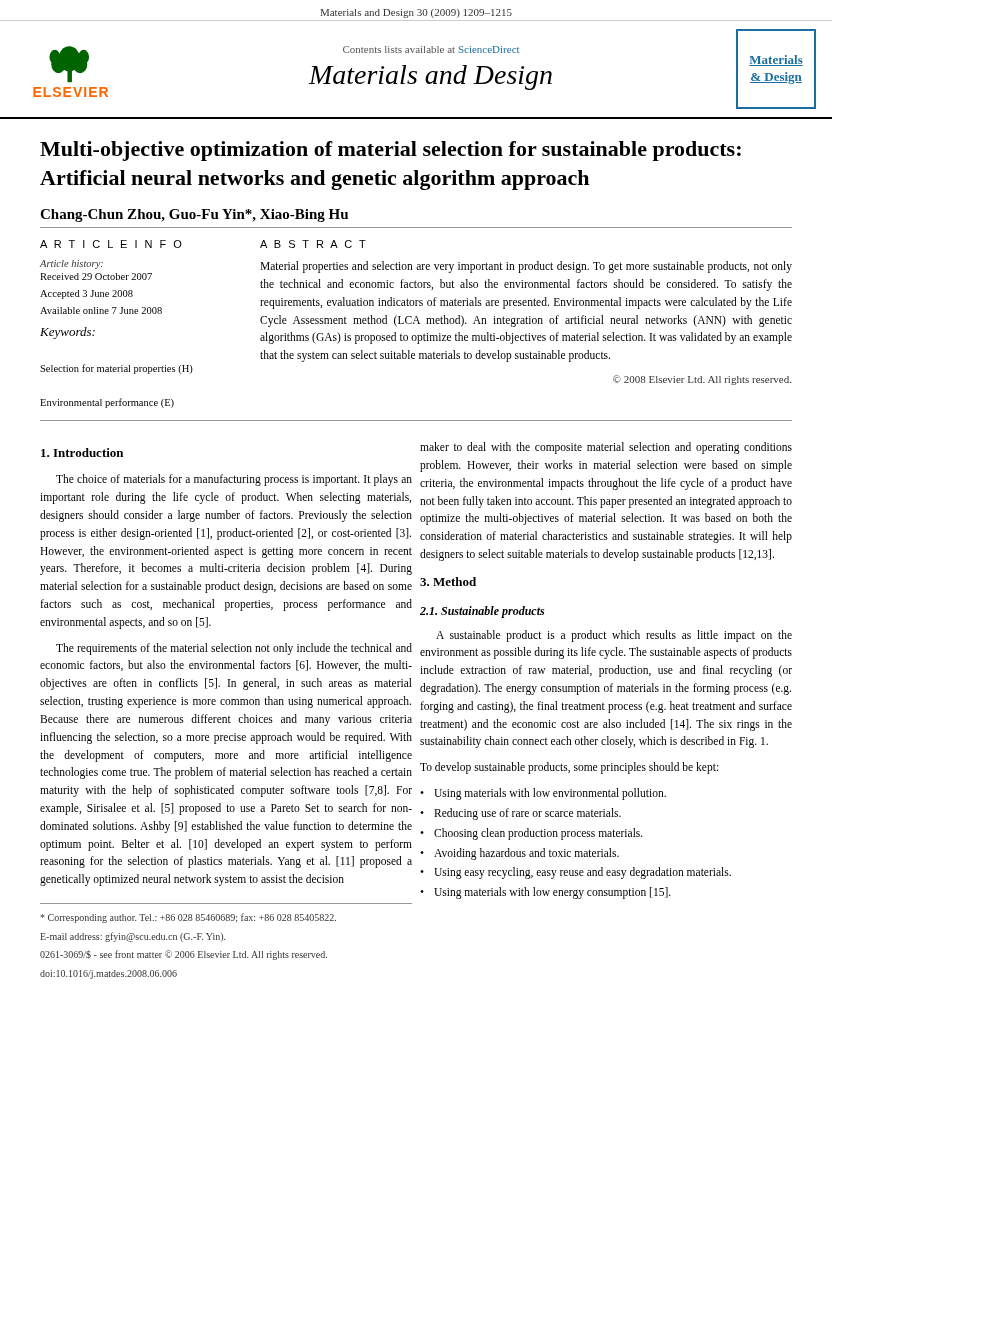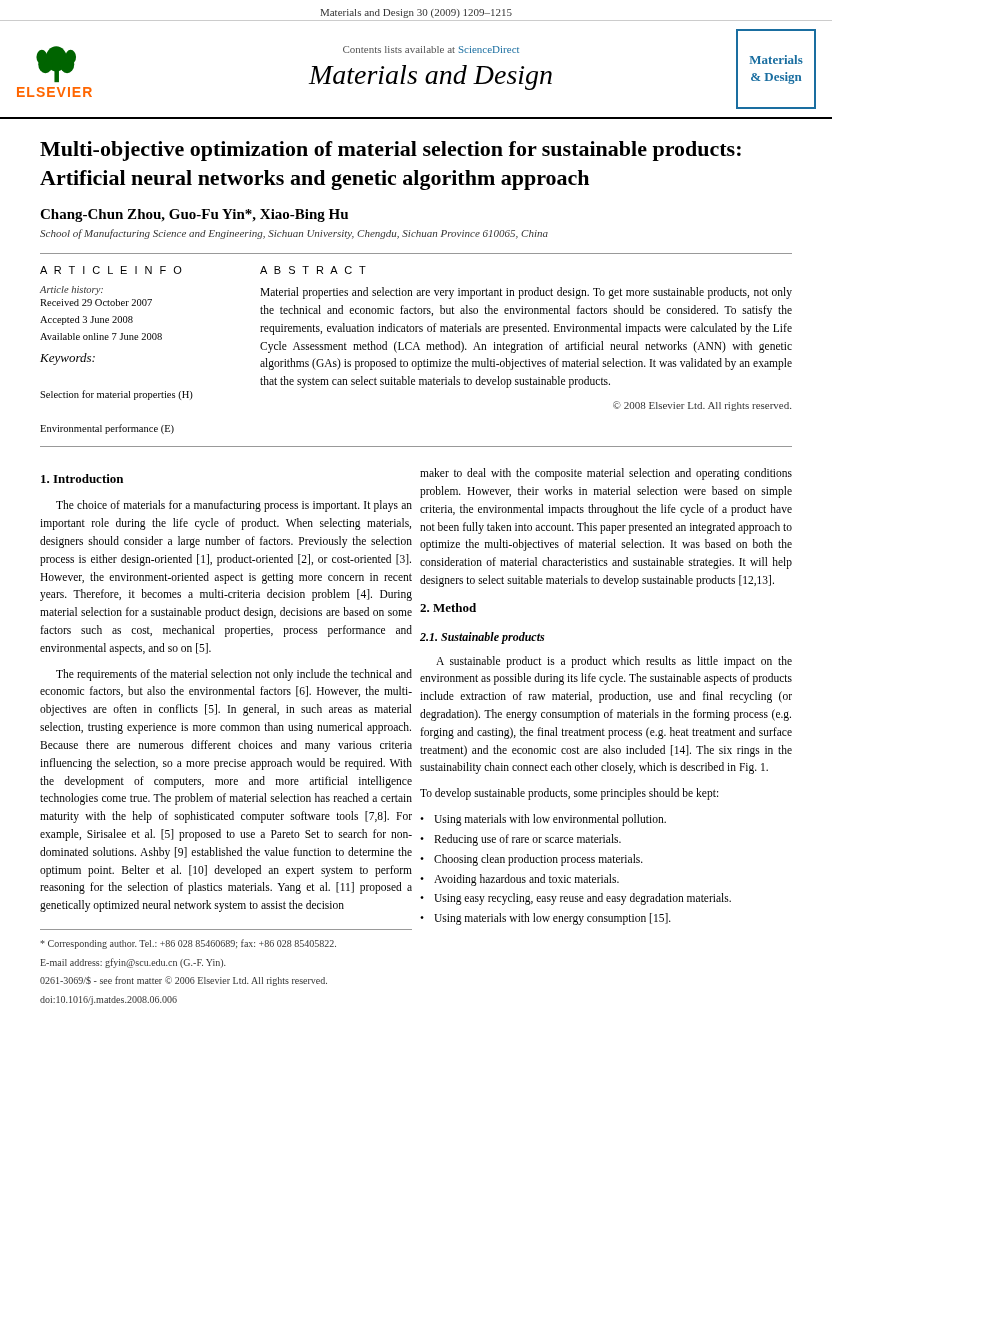--- a/index.html
+++ b/index.html
@@ -34,21 +34,21 @@
       align-items: center;
       justify-content: space-between;
       border-bottom: 2px solid #000;
       padding: 8px 16px;
     }
 
     .elsevier-logo {
       width: 110px;
       display: flex;
       flex-direction: column;
-      align-items: flex-start;
+      align-items: center;
       font-size: 10px;
     }
 
     .journal-name-block {
       text-align: center;
       flex: 1;
     }
 
     .journal-name-block .contents-link {
       font-size: 11px;
@@ -81,20 +81,21 @@
       height: 80px;
       border: 2px solid #1a6ea0;
       display: flex;
       flex-direction: column;
       align-items: center;
       justify-content: center;
       font-size: 11px;
       font-weight: bold;
       color: #1a6ea0;
       line-height: 1.3;
+      text-decoration: underline;
     }
 
     
     .main-content {
       padding: 16px 40px 20px 40px;
     }
 
     
     .article-title {
       font-size: 22px;
@@ -320,21 +321,20 @@
       <span style="font-size:13px; font-weight:bold; color:#1a6ea0;">&amp; Design</span>
     </div>
   </div>
 
   <div class="main-content">
 
     <div class="article-title">Multi-objective optimization of material selection for sustainable products: Artificial neural networks and genetic algorithm approach</div>
 
     <div class="authors">Chang-Chun Zhou, Guo-Fu Yin*, Xiao-Bing Hu</div>
 
-    <div class="affiliation">School of Manufacturing Science and Engineering, Sichuan University, Chengdu, Sichuan Province 610065, China</div>
 
     <div class="info-abstract-row">
 
       <div class="article-info">
         <h3>A R T I C L E   I N F O</h3>
         <div class="section-label">Article history:</div>
         <div class="section-value">Received 29 October 2007</div>
         <div class="section-value">Accepted 3 June 2008</div>
         <div class="section-value">Available online 7 June 2008</div>
         <div class="keywords-label">Keywords:</div>
@@ -372,21 +372,21 @@
         </div>
 
       </div>
 
       <div class="col-right">
 
         <p class="body-para">
           <span>maker to deal with the composite material selection and operating conditions problem. However, their works in material selection were based on simple criteria, the environmental impacts throughout the life cycle of a product have not been fully taken into account. This paper presented an integrated approach to optimize the multi-objectives of material selection. It was based on both the consideration of material characteristics and sustainable strategies. It will help designers to select suitable materials to develop sustainable products [12,13].</span>
         </p>
 
-        <div class="section-heading">2. Method</div>
+        <div class="section-heading">3. Method</div>
 
         <div class="subsection-heading">2.1. Sustainable products</div>
 
         <p class="body-para">
           <span class="indent"></span><span>A sustainable product is a product which results as little impact on the environment as possible during its life cycle. The sustainable aspects of products include extraction of raw material, production, use and final recycling (or degradation). The energy consumption of materials in the forming process (e.g. forging and casting), the final treatment process (e.g. heat treatment and surface treatment) and the economic cost are also included [14]. The six rings in the sustainability chain connect each other closely, which is described in Fig. 1.</span>
         </p>
 
         <p class="body-para">To develop sustainable products, some principles should be kept:</p>
 
         <ul class="bullet-list">

